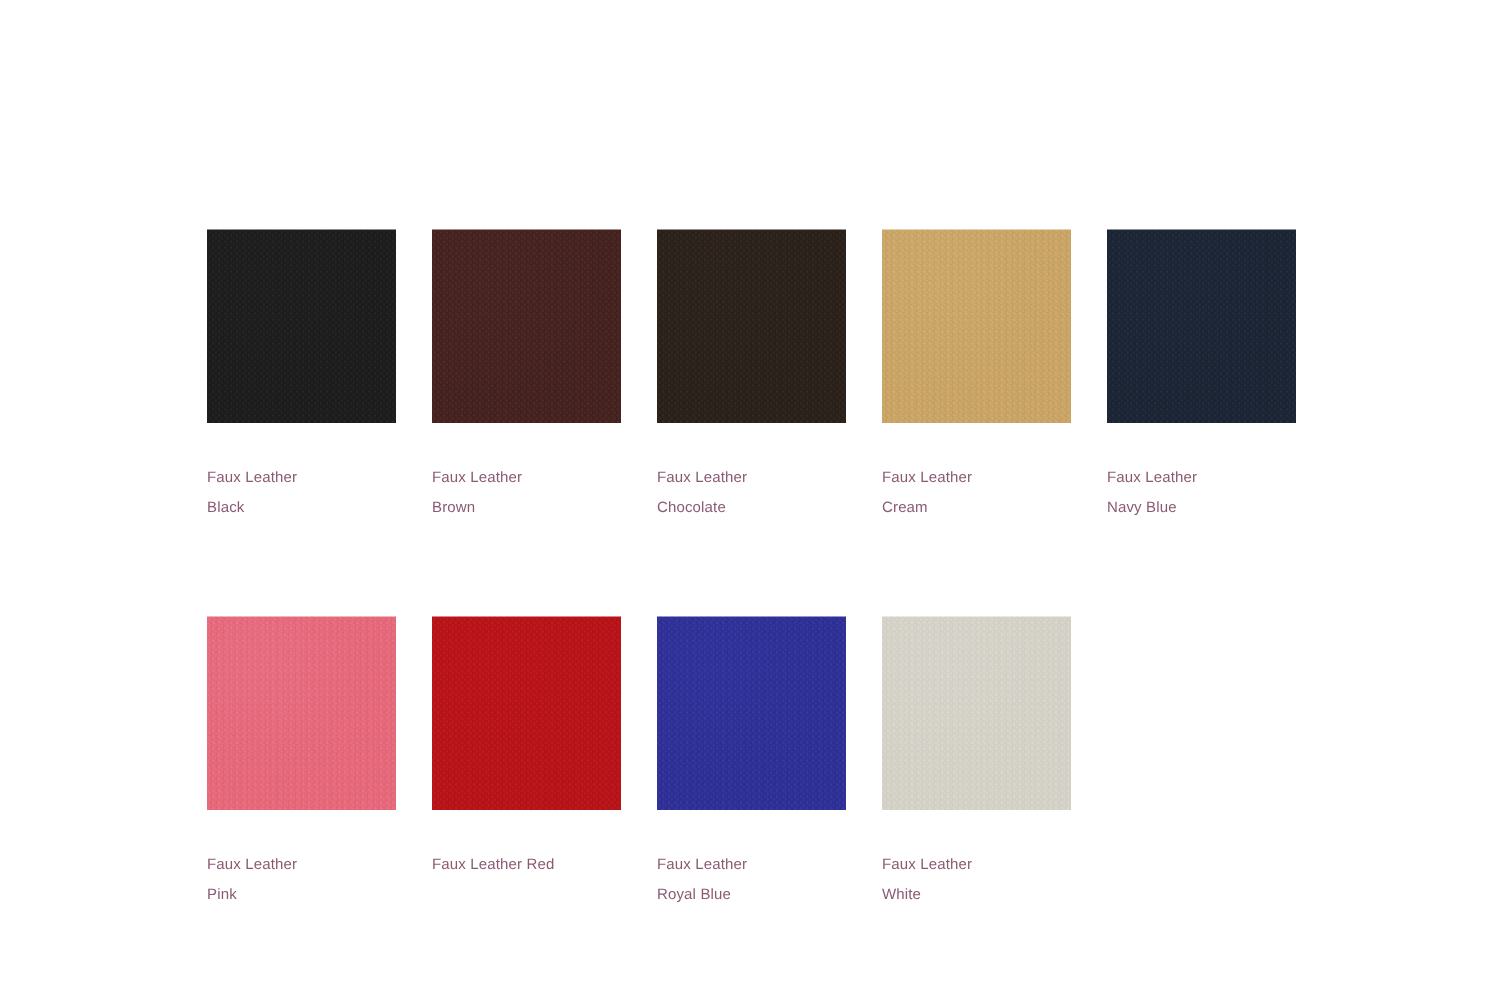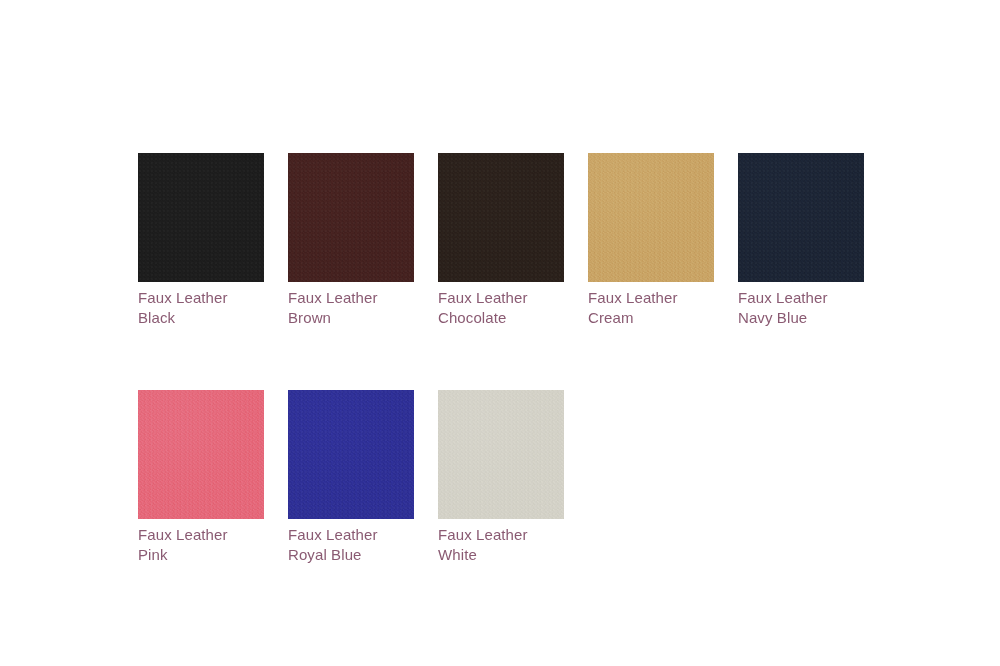--- a/index.html
+++ b/index.html
@@ -95,22 +95,22 @@
         rgba(255,255,255,0.045) 0px,
         rgba(255,255,255,0.045) 0.6px,
         rgba(0,0,0,0.04) 0.9px,
         rgba(0,0,0,0.0) 2.2px
       );
     background-size: 4px 4px;
     opacity: 0.85;
   }
 
   .swatch-label {
-    margin-top: 6px;
-    font-size: 15px;
+    margin-top: 27px;
+    font-size: 10px;
     line-height: 20px;
     letter-spacing: 0.1px;
     color: #8a5a72;
     white-space: pre-line;
   }
 </style>
 </head>
 <body style="background-color: rgb(255, 255, 255);">
 
 <div id="swatch-grid">
@@ -156,20 +156,27 @@
     </div>
     <div class="swatch-cell">
       <div class="swatch-chip" style="background-color: rgb(232, 104, 122);">
         <div class="grain"></div>
         <div class="grain2"></div>
       </div>
       <div class="swatch-label" style="color: rgb(138, 90, 114);">Faux Leather
 Pink</div>
     </div>
     <div class="swatch-cell">
+      <div class="swatch-chip" style="background-color: rgb(184, 18, 23);">
+        <div class="grain"></div>
+        <div class="grain2"></div>
+      </div>
+      <div class="swatch-label" style="color: rgb(138, 90, 114);">Faux Leather Red</div>
+    </div>
+    <div class="swatch-cell">
       <div class="swatch-chip" style="background-color: rgb(46, 47, 150);">
         <div class="grain"></div>
         <div class="grain2"></div>
       </div>
       <div class="swatch-label" style="color: rgb(138, 90, 114);">Faux Leather
 Royal Blue</div>
     </div>
     <div class="swatch-cell">
       <div class="swatch-chip" style="background-color: rgb(214, 212, 201);">
         <div class="grain"></div>

